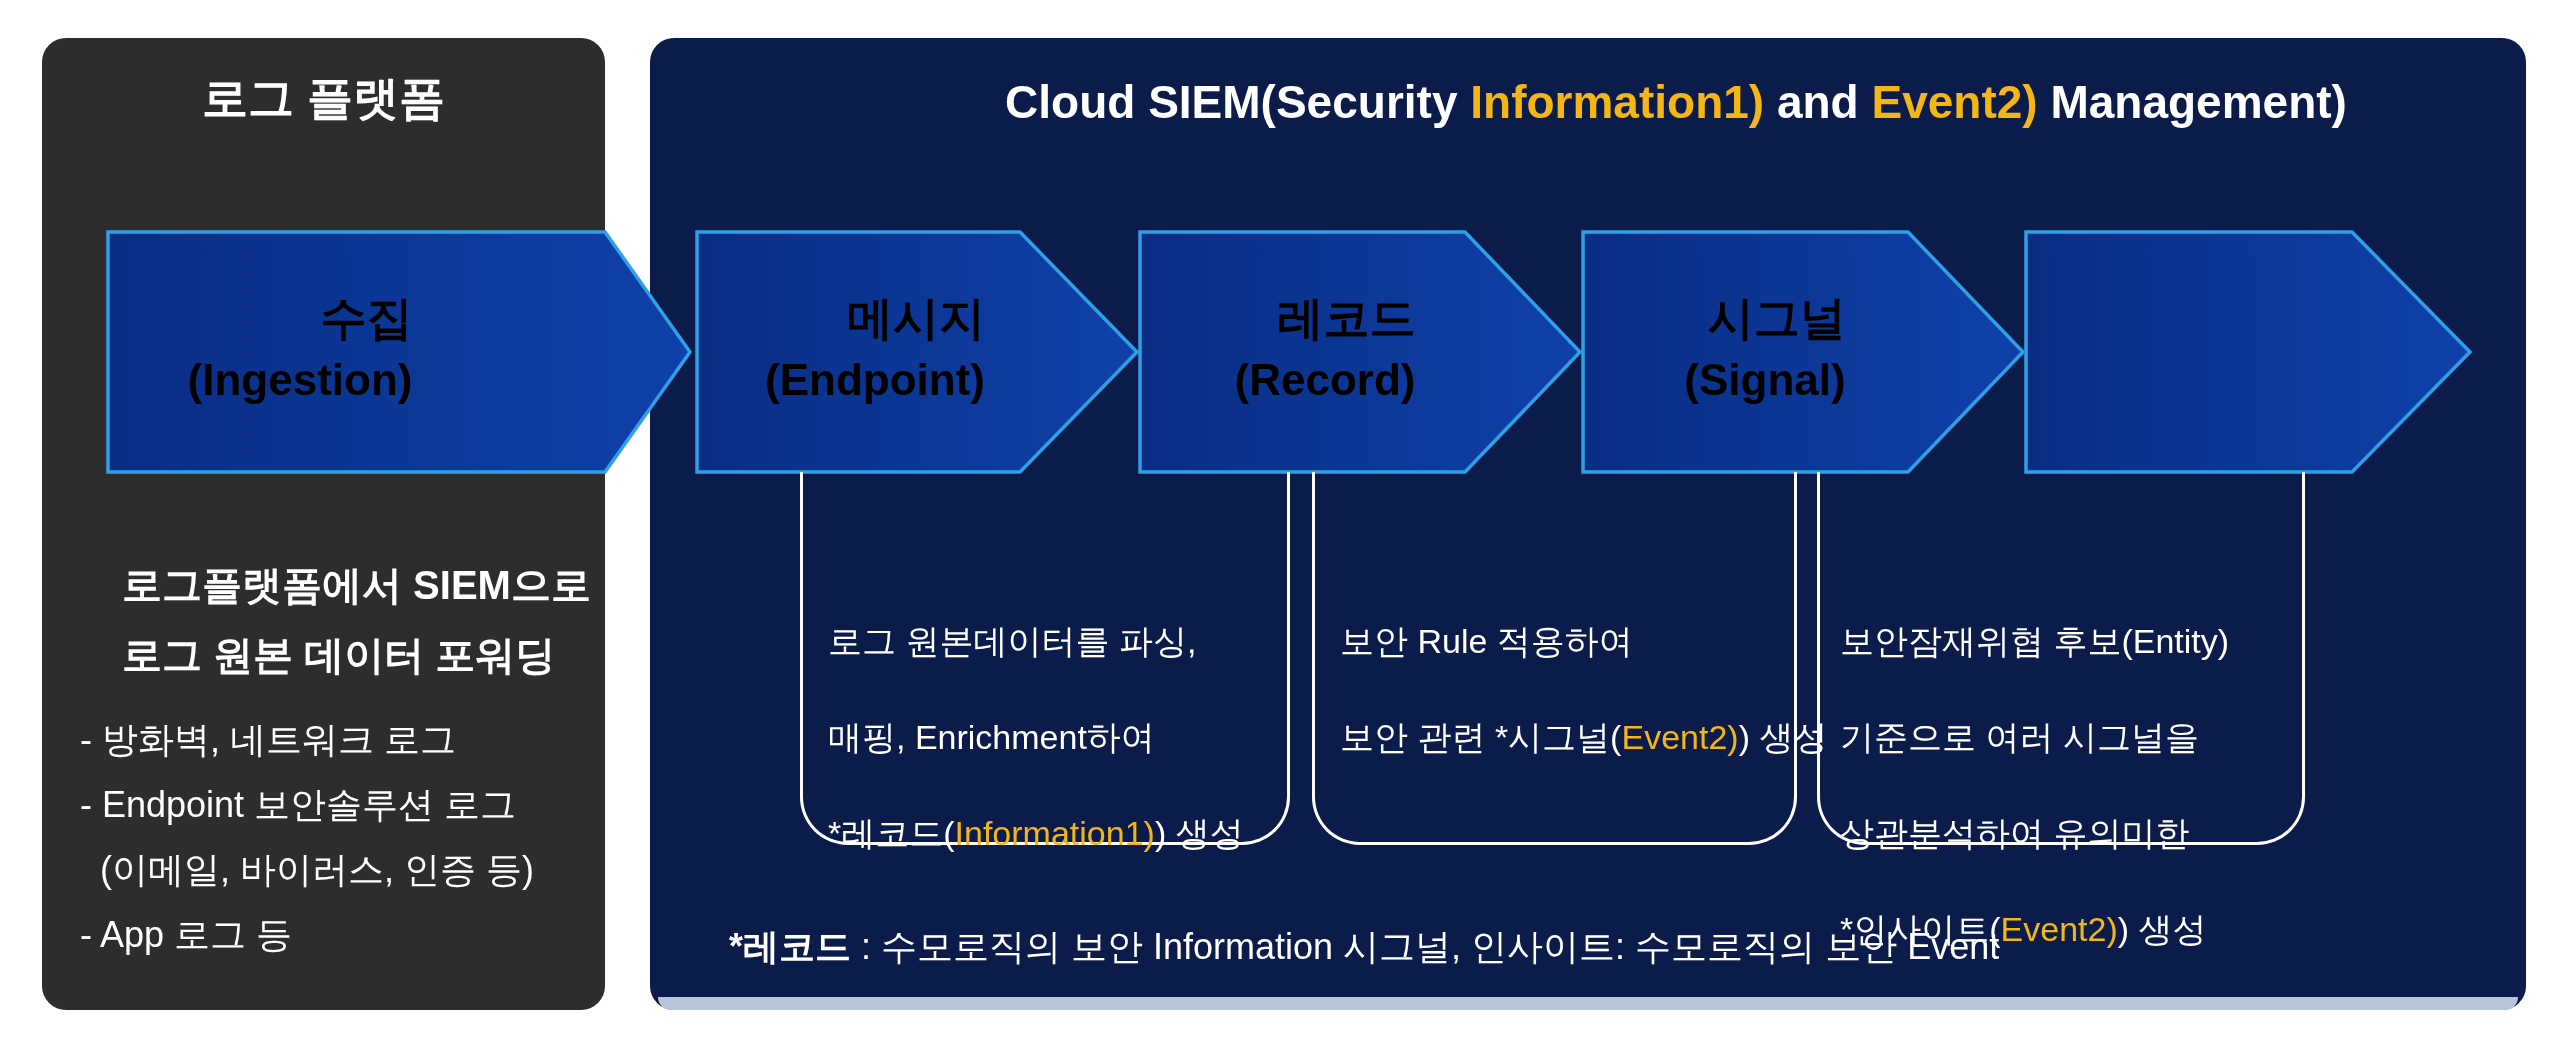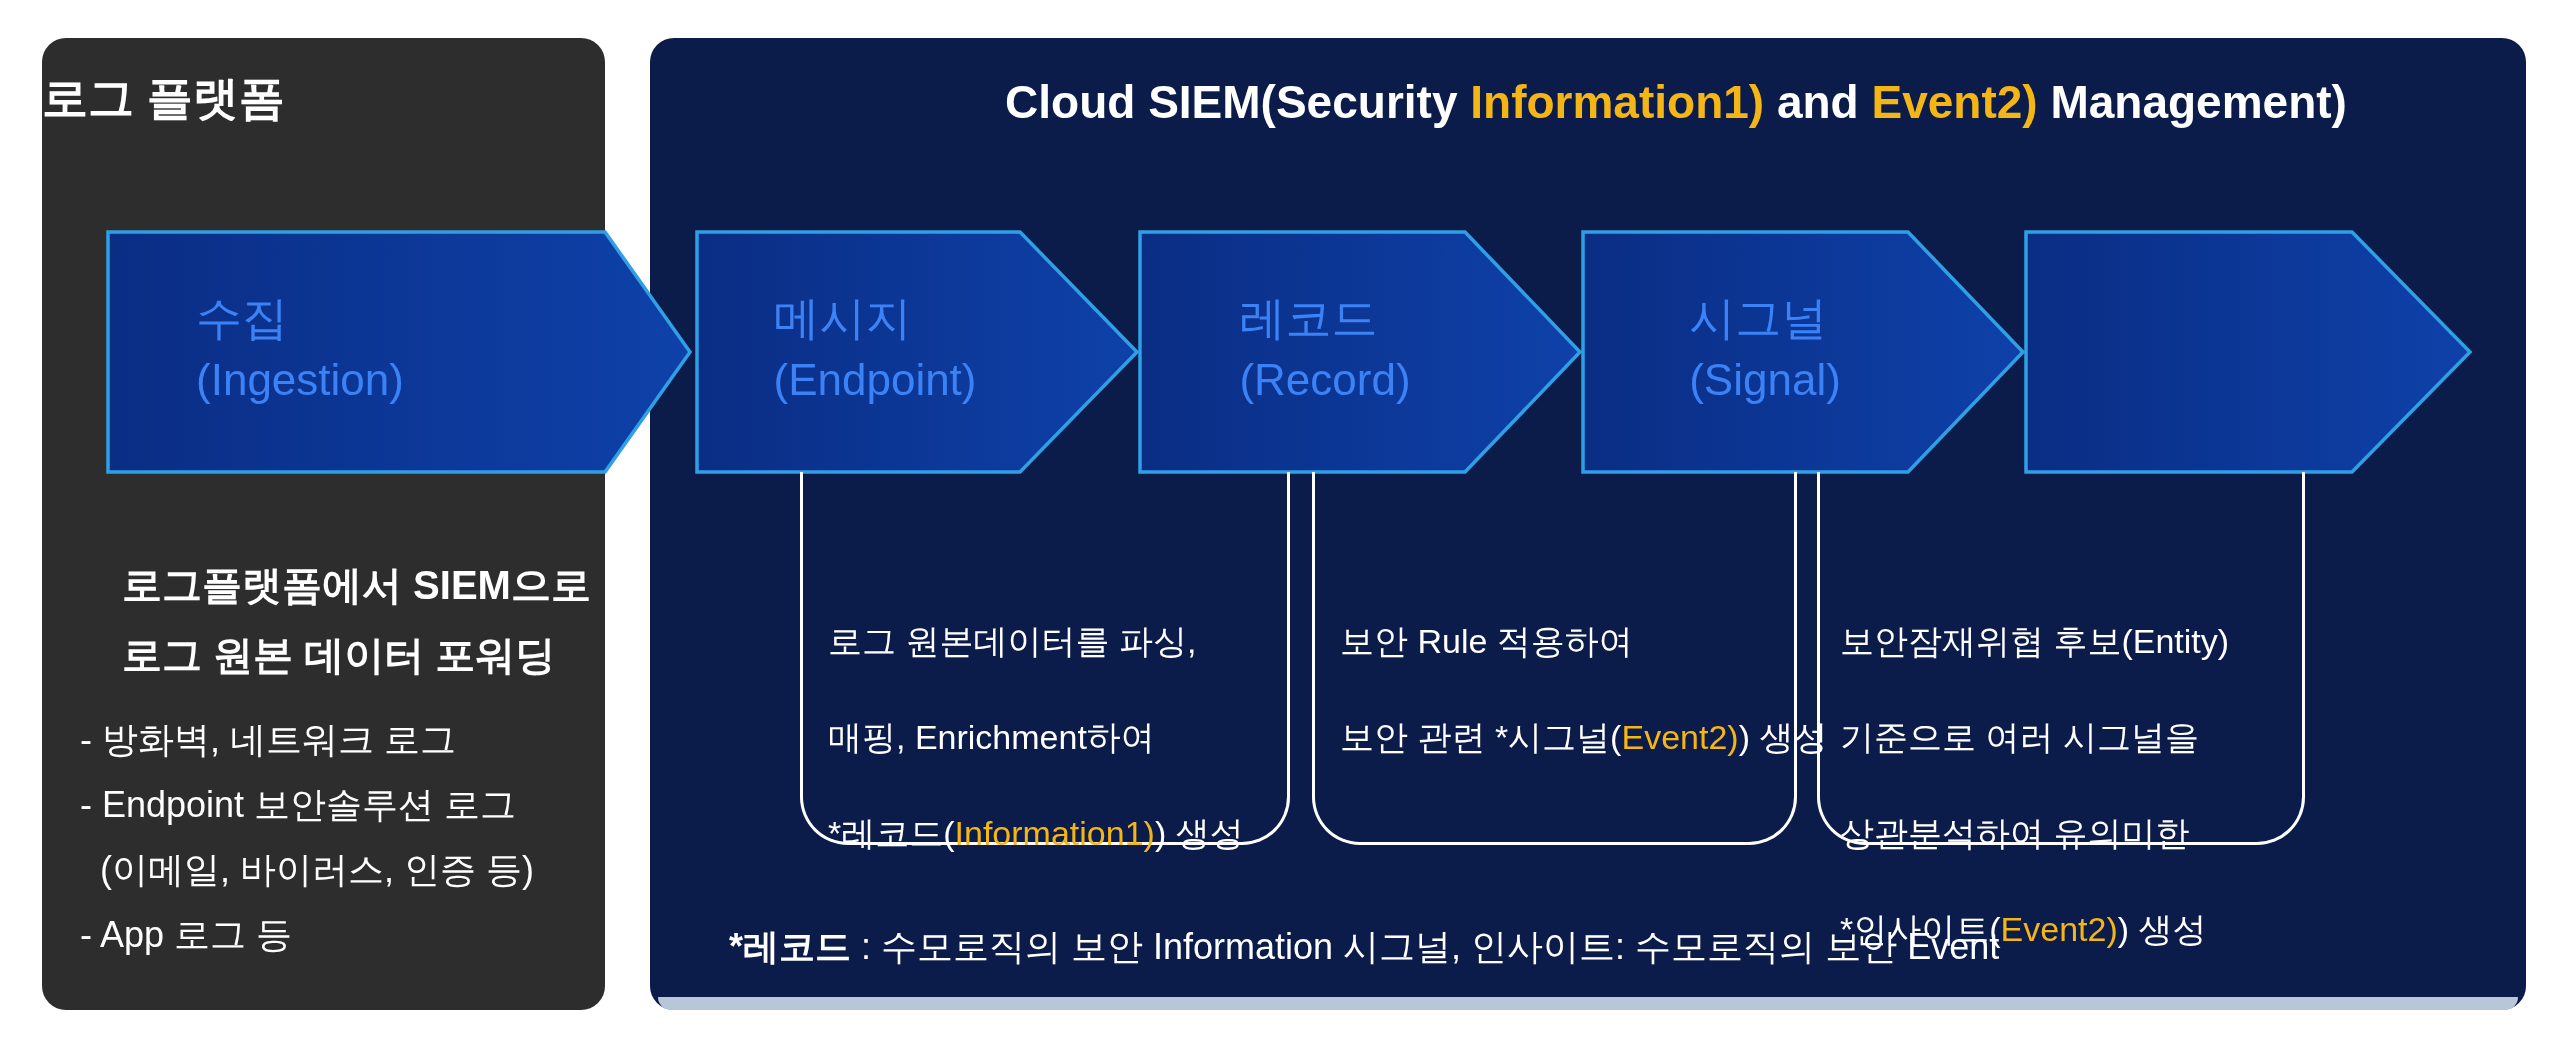--- a/index.html
+++ b/index.html
@@ -9,31 +9,31 @@
   }
   .panel{position:absolute;border-radius:24px;}
   .panel-dark{left:42px;top:38px;width:563px;height:972px;background:#2d2d2d;}
   .panel-navy{left:650px;top:38px;width:1876px;height:972px;background:#0c1c4a;}
   .panel-bottom-strip{
     position:absolute;left:658px;top:997px;width:1860px;height:13px;
     background:#b9c6da;border-radius:0 0 18px 18px;
   }
   .left-title{
     position:absolute;left:42px;top:68px;width:563px;height:60px;line-height:60px;
-    color:#ffffff;font-size:46px;font-weight:700;
+    text-align:center;color:#ffffff;font-size:46px;font-weight:700;
   }
   .siem-title{
     position:absolute;left:650px;top:72px;width:2052px;height:60px;line-height:60px;
     text-align:center;color:#ffffff;font-size:46px;font-weight:700;white-space:pre;
   }
   .hl{color:#f3b616;}
   .arrows-svg{position:absolute;left:0;top:0;}
   .stage-label{
     position:absolute;top:287px;transform:translateX(-50%);
-    text-align:left;color:#3b82f6;font-weight:400;white-space:nowrap;
+    text-align:right;color:#000000;font-weight:700;white-space:nowrap;
   }
   .stage-label .ko{font-size:46px;line-height:62px;}
   .stage-label .en{font-size:44px;line-height:62px;}
   .callout-box{
     position:absolute;top:472px;height:373px;box-sizing:border-box;
     border:3px solid #ffffff;border-top:none;border-radius:0 0 48px 48px;
   }
   .callout-text{position:absolute;top:575px;color:#ffffff;white-space:pre;}
   .callout-text .cl{font-size:34px;line-height:60px;height:60px;}
   .left-body{position:absolute;color:#ffffff;white-space:pre;}

